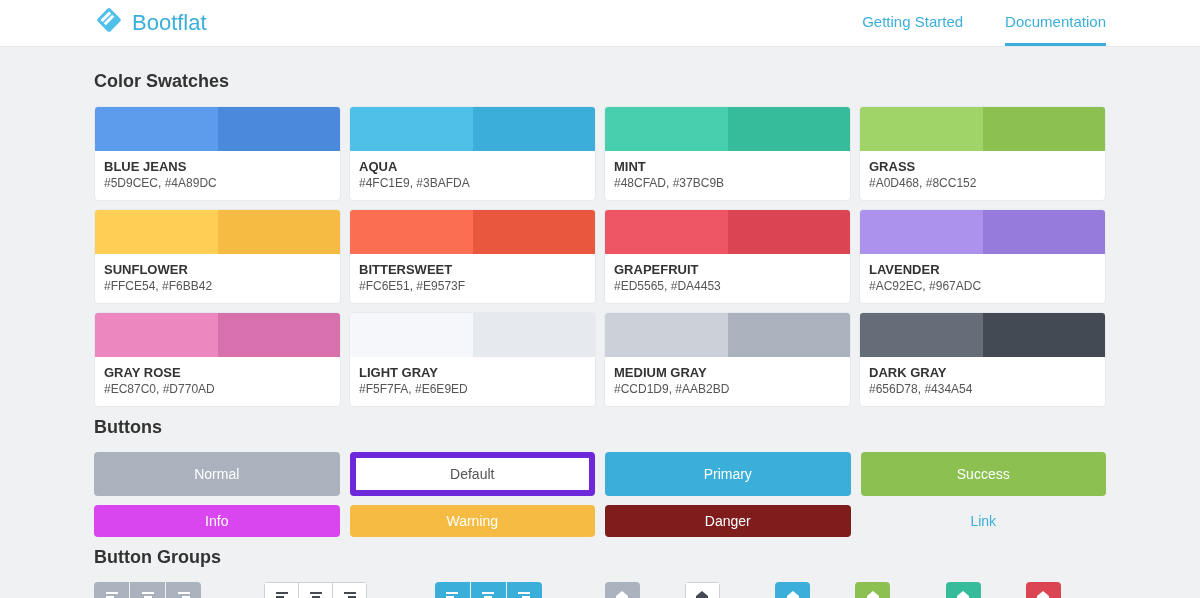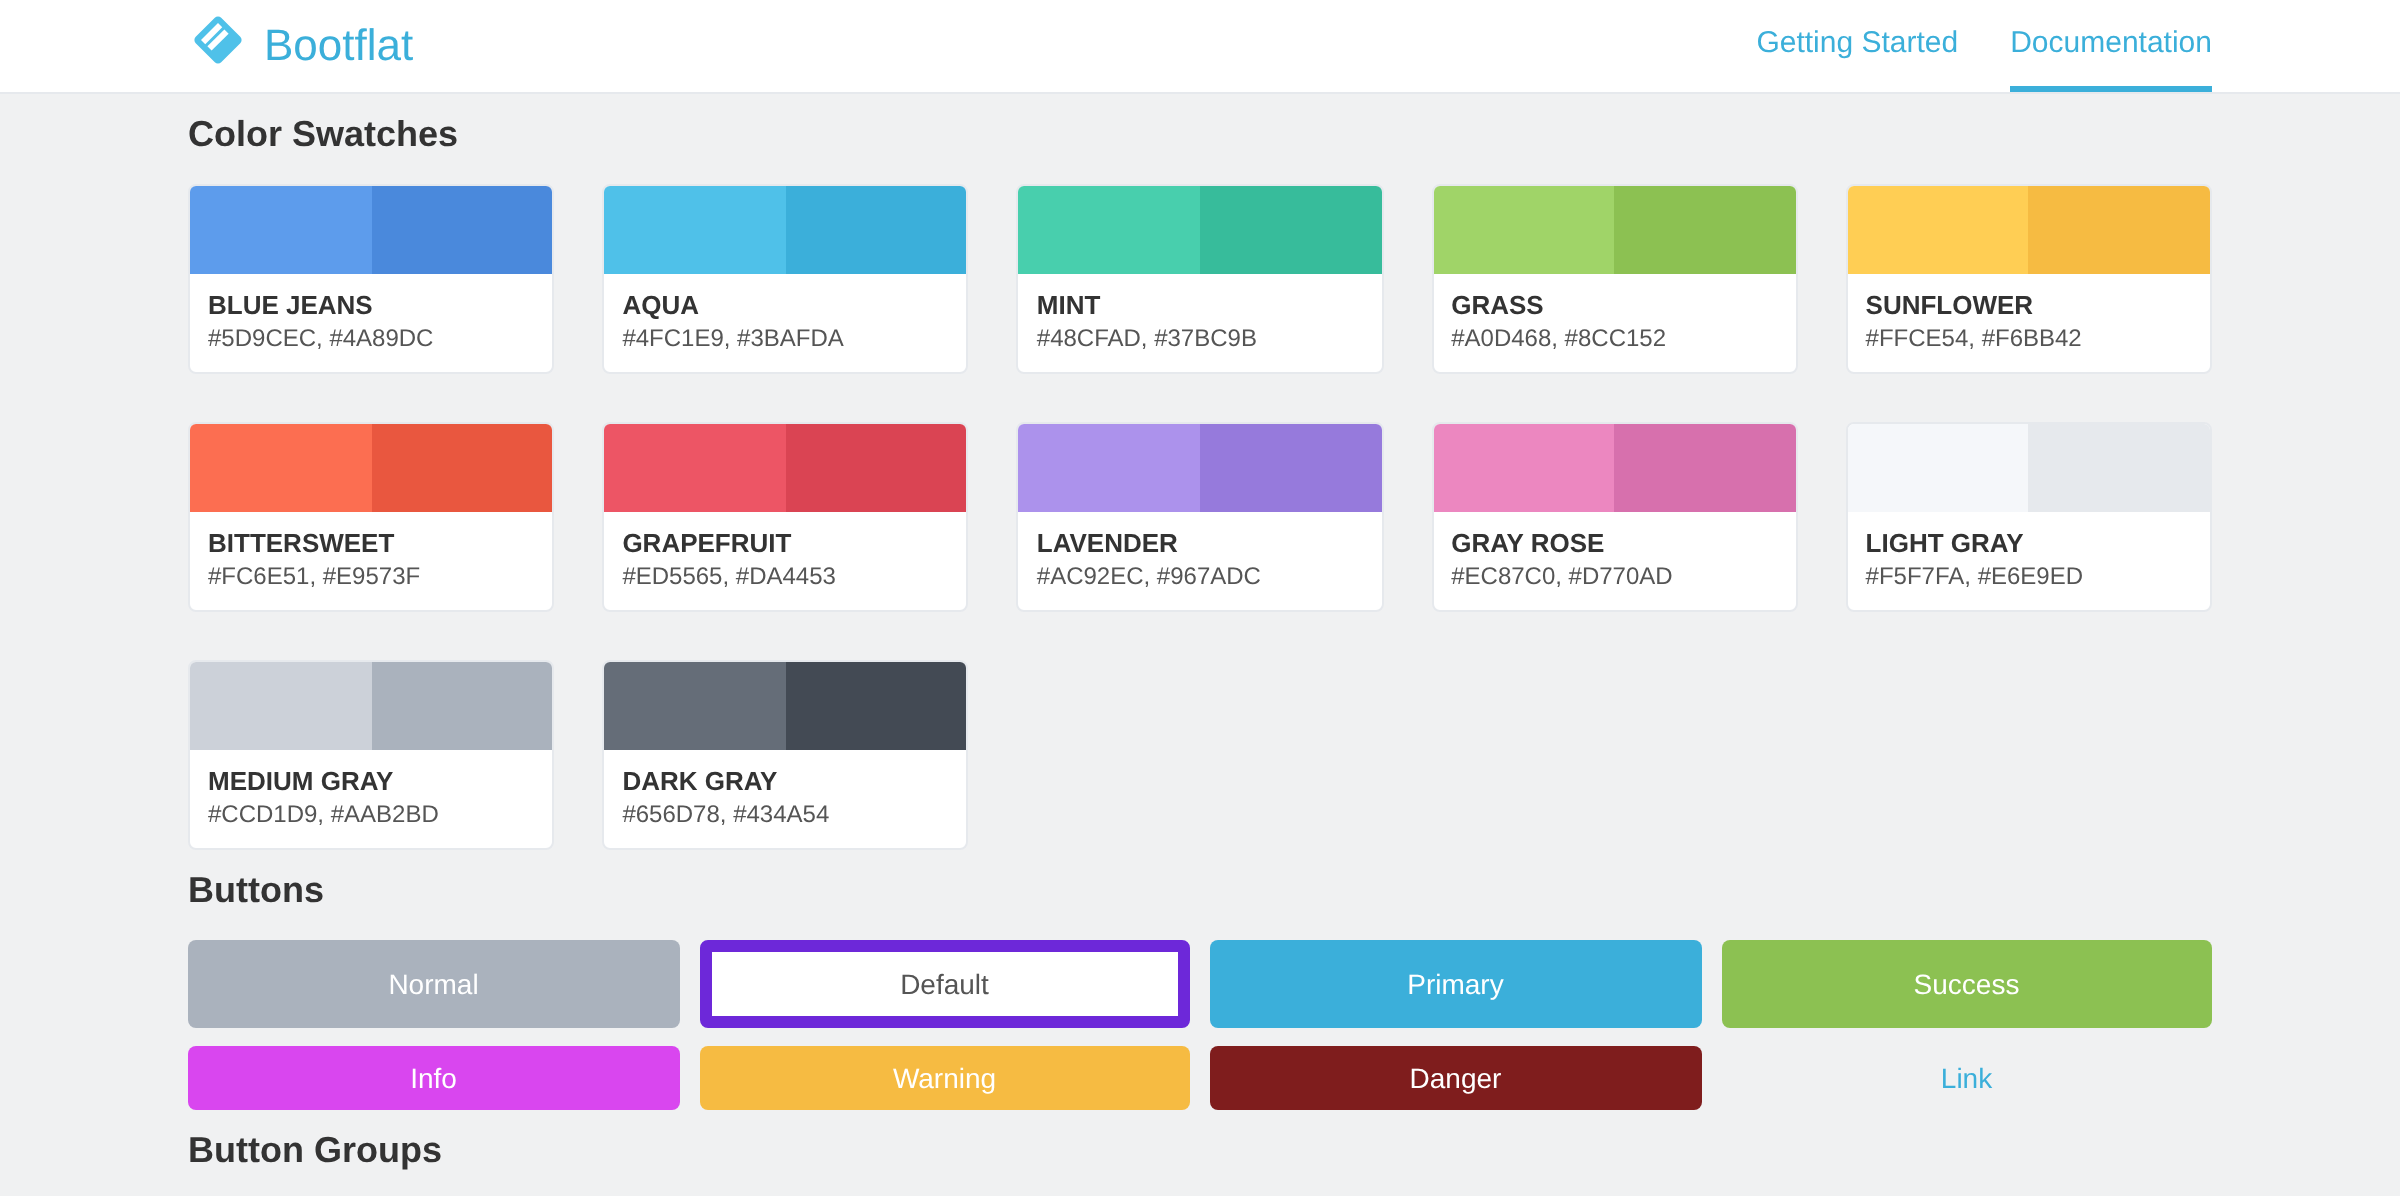--- a/index.html
+++ b/index.html
@@ -1,27 +1,27 @@
 <!DOCTYPE html>
 <html><head>
 <meta charset="utf-8">
 <style>
 *{box-sizing:border-box;margin:0;padding:0}
 body{font-family:"Helvetica Neue",Helvetica,Arial,sans-serif;background:#f0f1f2;color:#434a54}
 .topbar{background:#fff;height:47px;border-bottom:1px solid #e6e9ed}
 .topbar-inner{max-width:1012px;margin:0 auto;display:flex;height:100%}
 .brand{display:flex;align-items:center;gap:8px;color:#3bafda;font-size:22px;font-weight:400}
 .brand svg{width:30px;height:30px}
-.topnav{margin-left:auto;display:flex;gap:26px;height:100%;align-items:center}
+.topnav{margin-left:auto;display:flex;gap:42px;height:100%;align-items:center}
 .topnav a{color:#3bafda;text-decoration:none;font-size:15px;height:100%;display:flex;align-items:center;border-bottom:3px solid transparent}
 .topnav a.active{border-bottom-color:#3bafda}
 .container{max-width:1012px;margin:0 auto;padding-bottom:40px}
 h3.section{font-size:18px;font-weight:700;color:#333;margin:10px 0 14px}
-h3.section.first{margin-top:10px}
-.swatches{display:grid;grid-template-columns:repeat(5,1fr);gap:24px}
+h3.section.first{margin-top:24px}
+.swatches{display:grid;grid-template-columns:repeat(4,1fr);gap:8px}
 .swatch{background:#fff;border:1px solid #e6e9ed;border-radius:4px;overflow:hidden}
 .swatch-colors{height:44px;display:flex}
 .swatch-colors div{flex:1}
 .swatch-info{padding:8px 9px 10px}
 .swatch-name{font-size:13px;font-weight:700;color:#333}
 .swatch-codes{font-size:12px;color:#555;margin-top:2px}
 .btnrow{display:grid;grid-template-columns:repeat(4,1fr);gap:10px}
 .btn{border-radius:4px;border:none;text-align:center;font-size:14px;padding:8px 0;color:#fff;cursor:pointer}
 .btn-normal{background:#aab2bd}
 .btn-default{background:#fff;color:#555;border:6px solid #6d28d9}

